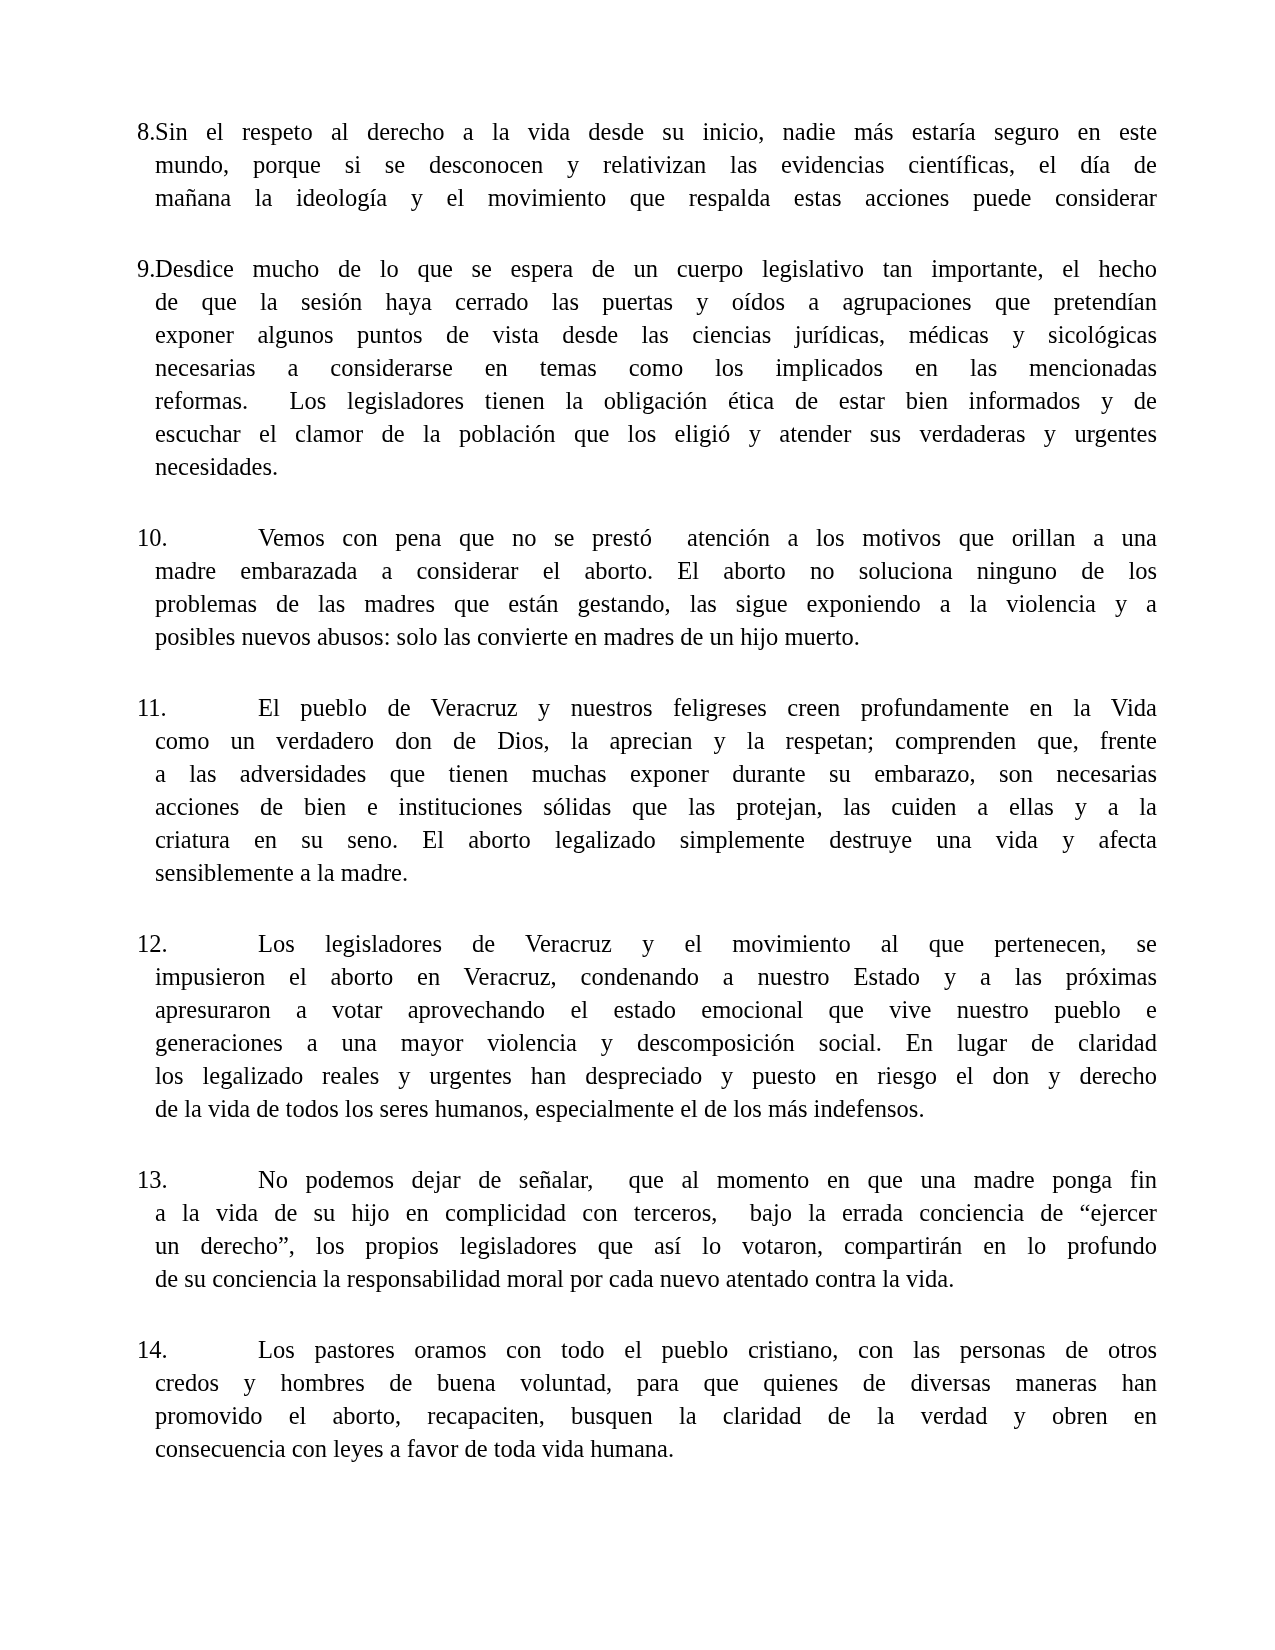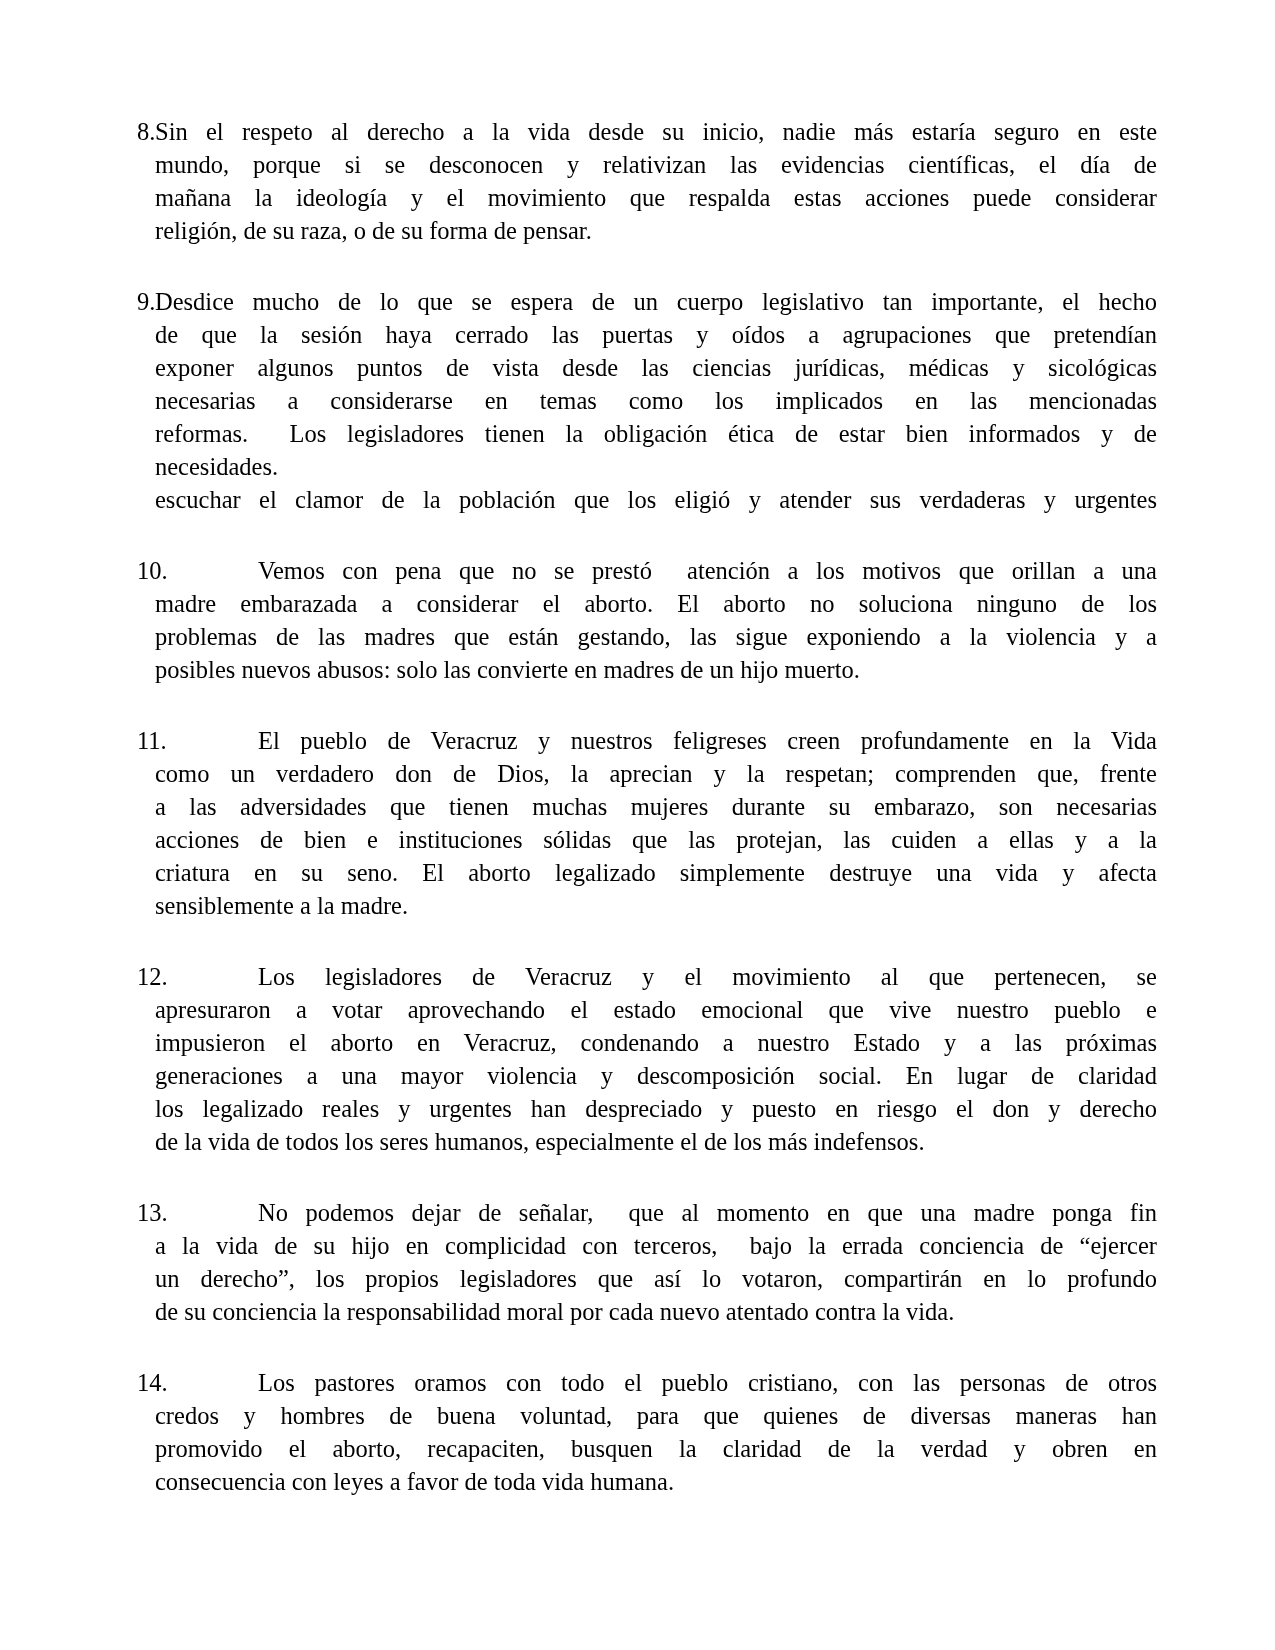--- a/index.html
+++ b/index.html
@@ -52,53 +52,52 @@
 </head>
 <body>
 
 <div class="page">
   <div class="content" id="document-content">
       <div class="paragraph">
         <span class="num">8.</span>
         <div class="line">Sin el respeto al derecho a la vida desde su inicio, nadie más estaría seguro en este</div>
         <div class="line">mundo, porque si se desconocen y relativizan las evidencias científicas, el día de</div>
         <div class="line">mañana la ideología y el movimiento que respalda estas acciones puede considerar</div>
-        <div class="line last">religión, de su raza, o de su forma de pensar.</div>
       </div>
       <div class="paragraph">
         <span class="num">9.</span>
         <div class="line">Desdice mucho de lo que se espera de un cuerpo legislativo tan importante, el hecho</div>
         <div class="line">de que la sesión haya cerrado las puertas y oídos a agrupaciones que pretendían</div>
         <div class="line">exponer algunos puntos de vista desde las ciencias jurídicas, médicas y sicológicas</div>
         <div class="line">necesarias a considerarse en temas como los implicados en las mencionadas</div>
         <div class="line">reformas.  Los legisladores tienen la obligación ética de estar bien informados y de</div>
+        <div class="line">escuchar el clamor de la población que los eligió y atender sus verdaderas y urgentes</div>
         <div class="line last">necesidades.</div>
-        <div class="line">escuchar el clamor de la población que los eligió y atender sus verdaderas y urgentes</div>
       </div>
       <div class="paragraph">
         <span class="num">10.</span>
         <div class="line indent">Vemos con pena que no se prestó  atención a los motivos que orillan a una</div>
         <div class="line">madre embarazada a considerar el aborto. El aborto no soluciona ninguno de los</div>
         <div class="line">problemas de las madres que están gestando, las sigue exponiendo a la violencia y a</div>
         <div class="line last">posibles nuevos abusos: solo las convierte en madres de un hijo muerto.</div>
       </div>
       <div class="paragraph">
         <span class="num">11.</span>
         <div class="line indent">El pueblo de Veracruz y nuestros feligreses creen profundamente en la Vida</div>
         <div class="line">como un verdadero don de Dios, la aprecian y la respetan; comprenden que, frente</div>
-        <div class="line">a las adversidades que tienen muchas mujeres durante su embarazo, son necesarias</div>
+        <div class="line">a las adversidades que tienen muchas exponer durante su embarazo, son necesarias</div>
         <div class="line">acciones de bien e instituciones sólidas que las protejan, las cuiden a ellas y a la</div>
         <div class="line">criatura en su seno. El aborto legalizado simplemente destruye una vida y afecta</div>
         <div class="line last">sensiblemente a la madre.</div>
       </div>
       <div class="paragraph">
         <span class="num">12.</span>
         <div class="line indent">Los legisladores de Veracruz y el movimiento al que pertenecen, se</div>
+        <div class="line">impusieron el aborto en Veracruz, condenando a nuestro Estado y a las próximas</div>
         <div class="line">apresuraron a votar aprovechando el estado emocional que vive nuestro pueblo e</div>
-        <div class="line">impusieron el aborto en Veracruz, condenando a nuestro Estado y a las próximas</div>
         <div class="line">generaciones a una mayor violencia y descomposición social. En lugar de claridad</div>
         <div class="line">los legalizado reales y urgentes han despreciado y puesto en riesgo el don y derecho</div>
         <div class="line last">de la vida de todos los seres humanos, especialmente el de los más indefensos.</div>
       </div>
       <div class="paragraph">
         <span class="num">13.</span>
         <div class="line indent">No podemos dejar de señalar,  que al momento en que una madre ponga fin</div>
         <div class="line">a la vida de su hijo en complicidad con terceros,  bajo la errada conciencia de “ejercer</div>
         <div class="line">un derecho”, los propios legisladores que así lo votaron, compartirán en lo profundo</div>
         <div class="line last">de su conciencia la responsabilidad moral por cada nuevo atentado contra la vida.</div>

